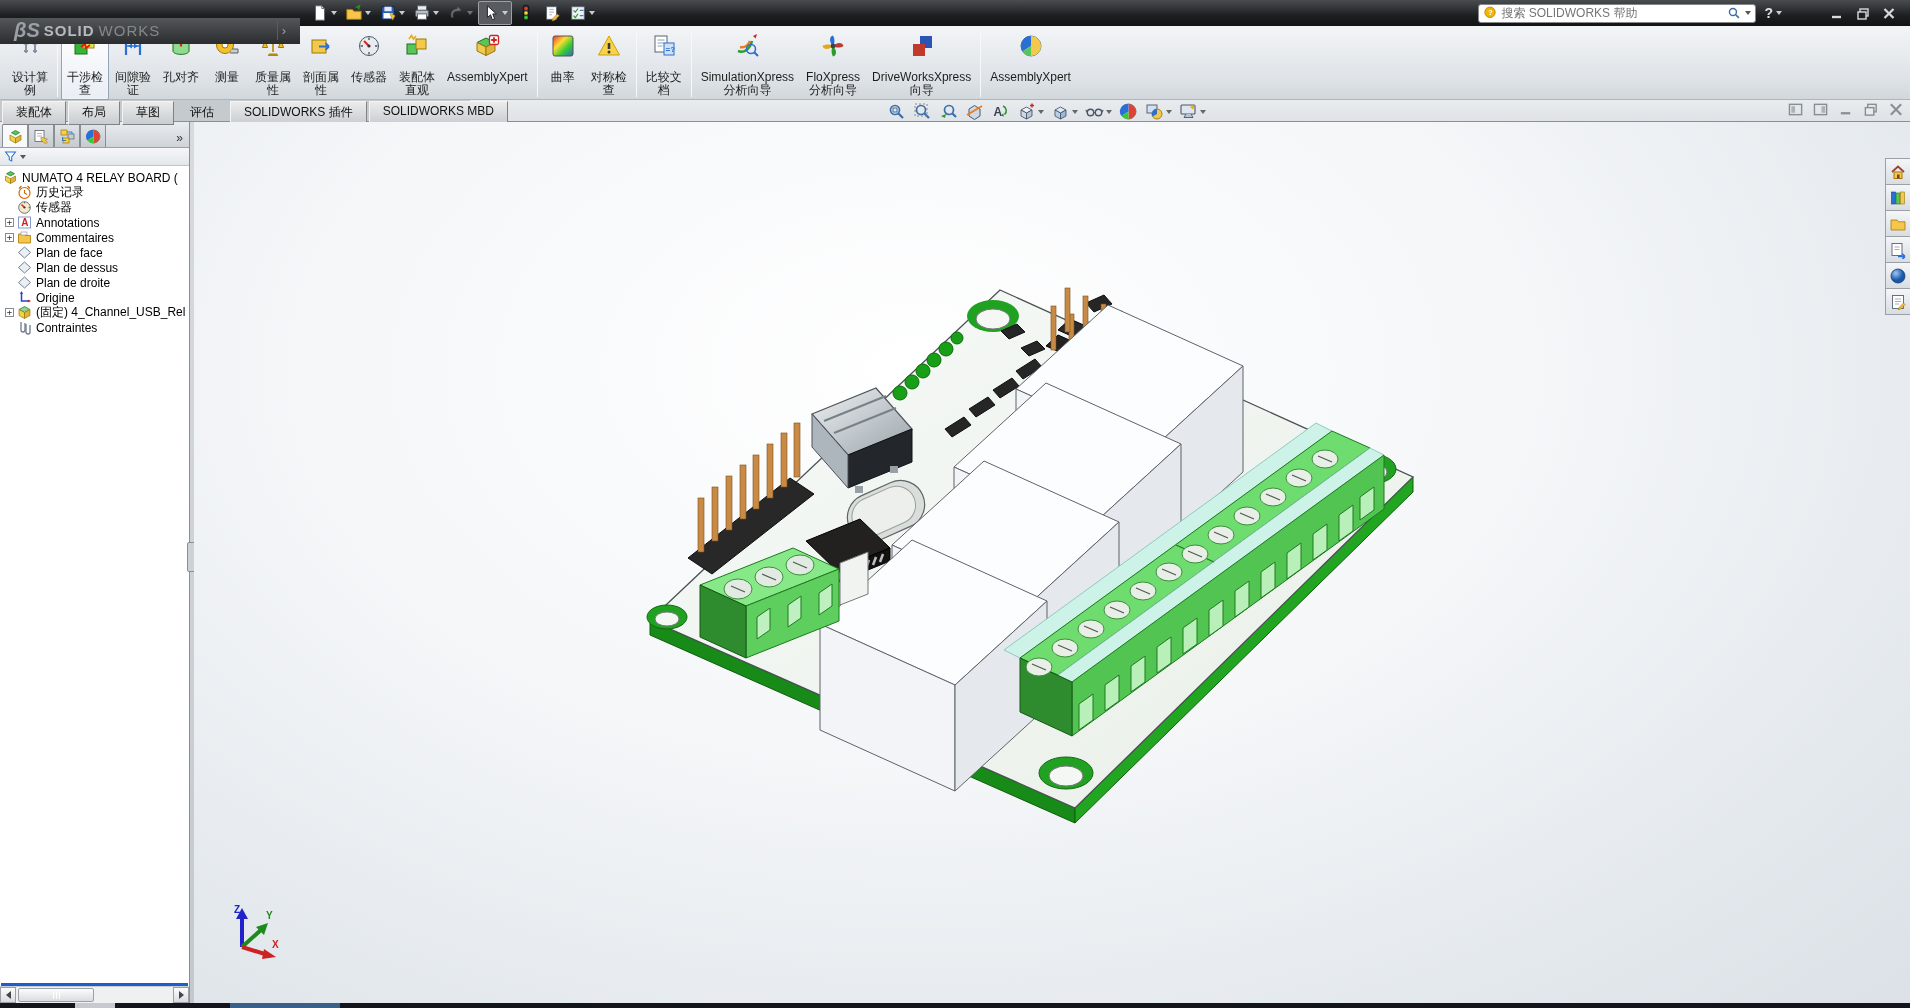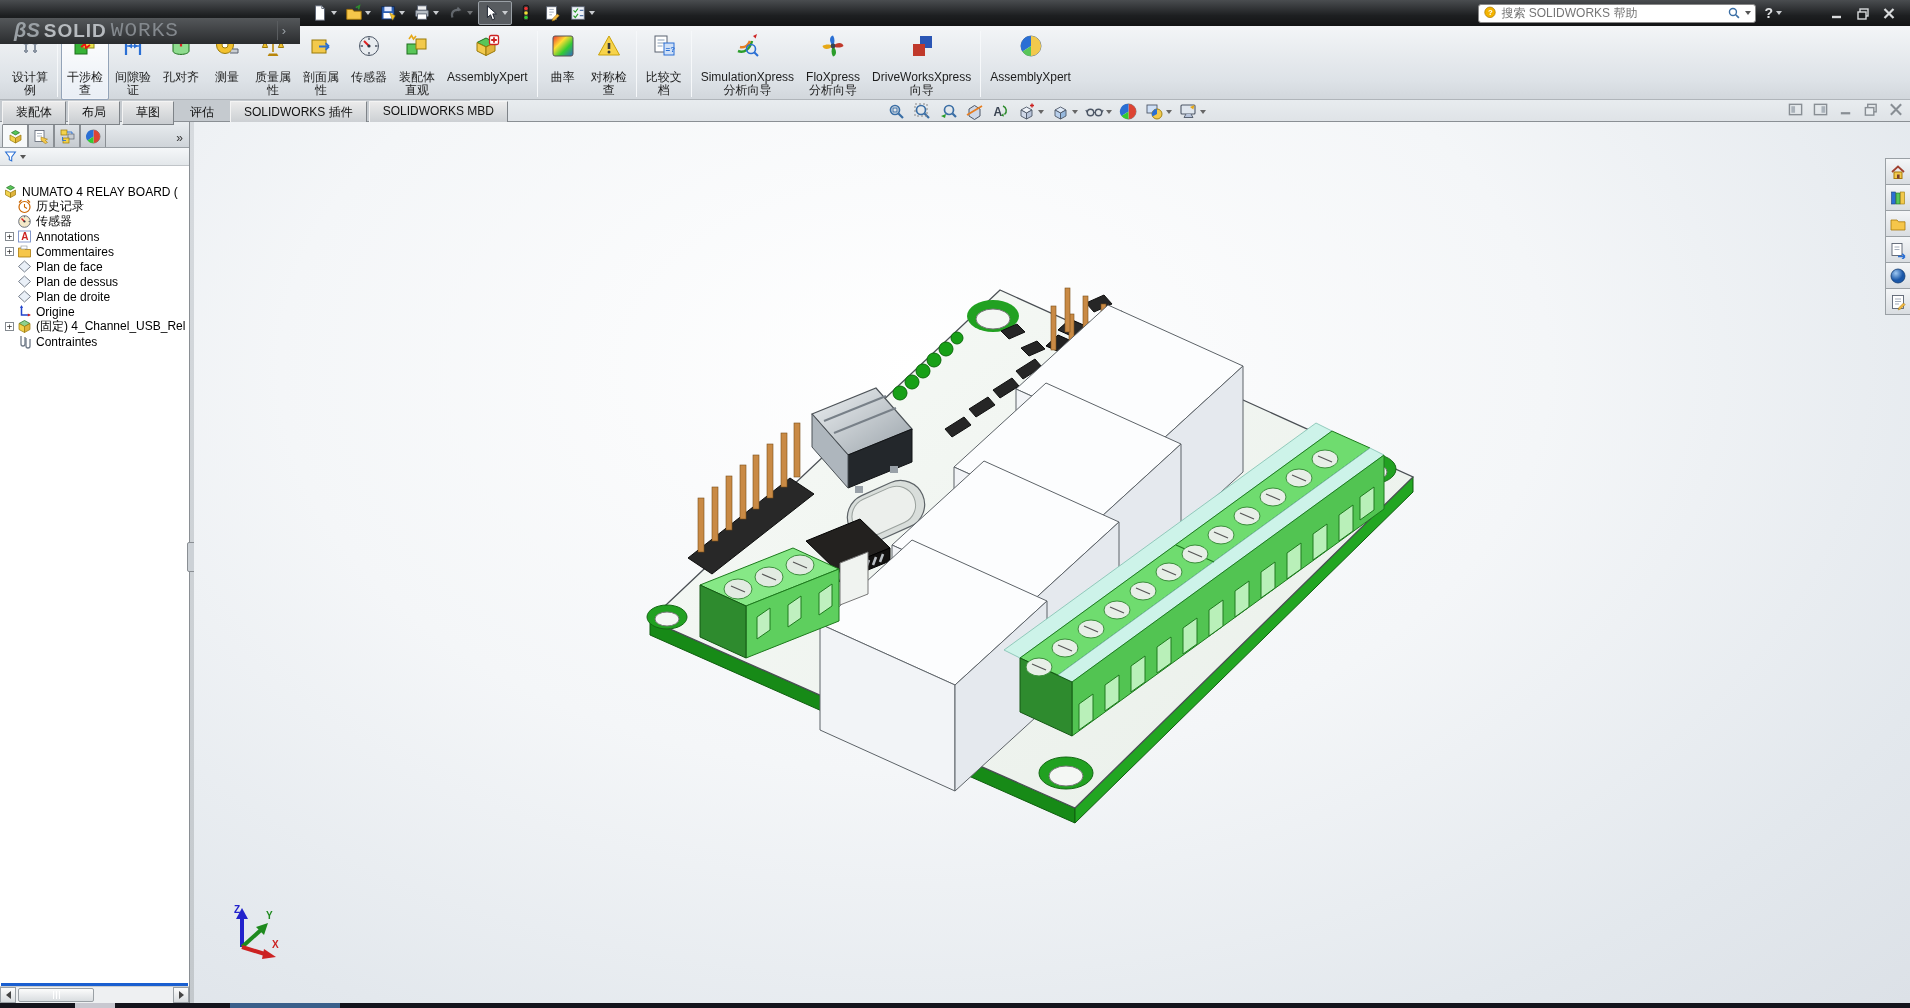--- a/index.html
+++ b/index.html
@@ -5,22 +5,22 @@
   * { margin:0; padding:0; box-sizing:border-box; }
   html,body { width:1910px; height:1008px; overflow:hidden;
     font-family:"Liberation Sans","DejaVu Sans",sans-serif; font-size:12px; }
 
   
   .titlebar { height:26px; background:linear-gradient(#4a4d50,#1d1f21 60%,#121314);
     display:flex; align-items:center; color:#d8dadc; position:relative; }
   .logo { display:flex; align-items:baseline; gap:4px; padding:0 10px 0 14px;
     background:linear-gradient(#54575a,#2a2c2e); height:100%; align-items:center; min-width:300px;margin-top:35px; }
   .logo-beta { font-size:20px; font-style:italic; font-weight:bold; color:#9aa0a5; }
-  .logo-solid { font-size:19px; font-weight:bold; color:#b6babe; letter-spacing:1px; }
-  .logo-works { font-size:21px; color:#84898e; letter-spacing:1px;font-family:Liberation Mono, monospace; }
+  .logo-solid { font-size:15px; font-weight:bold; color:#b6babe; letter-spacing:1px; }
+  .logo-works { font-size:15px; color:#84898e; letter-spacing:1px; }
   .logo-chevron { margin-left:auto; color:#9aa0a5; font-size:13px; padding:2px 4px; border-left:1px solid #5a5d60; }
   .qtools { display:flex; align-items:center; gap:2px; padding:0 8px; }
   .qt { display:flex; align-items:center; gap:2px; padding:2px 3px; border-radius:2px; }
   .qt .ic { width:18px; height:18px; display:inline-block; }
   .qt.pressed { background:#585c60; border:1px solid #9aa0a6; }
   .qt.disabled { opacity:.45; }
   .caret { width:0; height:0; border-left:3px solid transparent; border-right:3px solid transparent;
     border-top:4px solid #c9ccd0; display:inline-block; }
   .doc-title { position:absolute; left:150px; right:0; text-align:center; font-size:13px;
     color:#e4e6e8; pointer-events:none; }
@@ -69,21 +69,21 @@
     border-bottom:1px solid #9aa0a5; padding:2px 2px 0; }
   .ptab { width:26px; height:23px; display:flex; align-items:center; justify-content:center;
     border:1px solid #8a8f94; border-bottom:none; background:linear-gradient(#dfe3e7,#c6cbd0); }
   .ptab.active { background:#f7f9fa; }
   .ptab .ic { width:17px; height:17px; }
   .pmore { margin-left:auto; font-size:12px; color:#333; padding:0 4px 2px; }
   .filterrow { height:18px; background:linear-gradient(#f5f7f9,#e3e7ea); border-bottom:1px solid #c0c4c8;
     display:flex; align-items:center; gap:3px; padding:0 4px; }
   .filterrow .ic { width:13px; height:13px; }
   .filterrow .caret { border-top-color:#555; }
-  .tree { flex:1; overflow:hidden; padding-top:18px; }
+  .tree { flex:1; overflow:hidden; padding-top:4px; }
   .trow { display:flex; align-items:center; height:15px; white-space:nowrap; padding-left:3px; }
   .trow.child { padding-left:5px; }
   .plus { width:9px; height:9px; border:1px solid #848a90; background:#fff; font-size:9px;
     line-height:7px; text-align:center; color:#333; margin-right:3px; flex:none; font-family:"DejaVu Sans Mono",monospace; }
   .plusspacer { width:12px; flex:none; }
   .trow .ic { width:15px; height:15px; margin-right:4px; flex:none; }
   .tlabel { font-size:12px; color:#000; }
   .rollback { height:3px; background:#1a5fd0; margin:3px 1px 0; }
   .hscroll { height:17px; background:#eef0f2; border-top:1px solid #c8ccd0; display:flex; align-items:center; margin-top:auto; }
   .harrow { width:16px; height:16px; background:linear-gradient(#fdfdfd,#d8dcdf); border:1px solid #9aa0a5;

